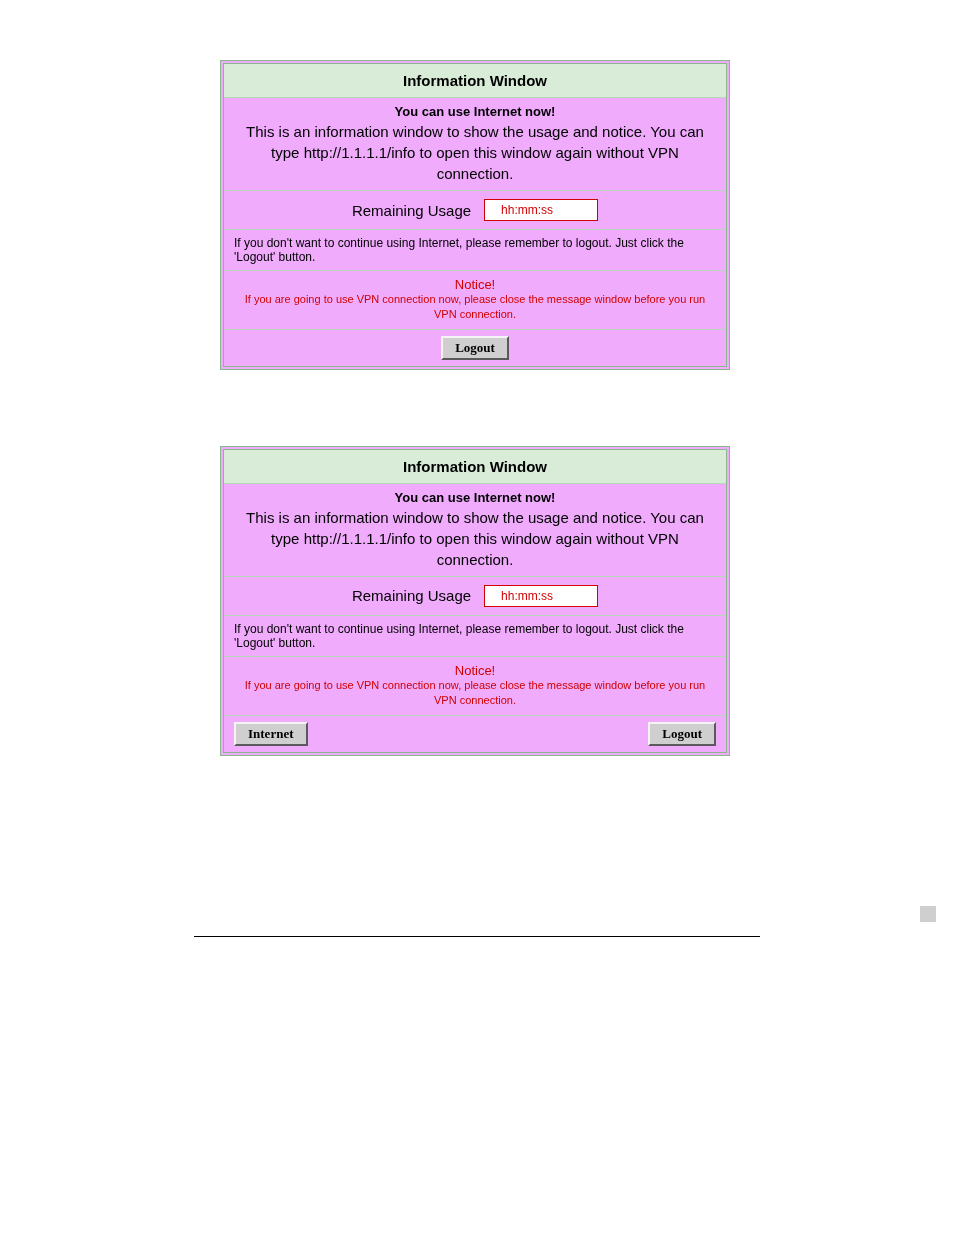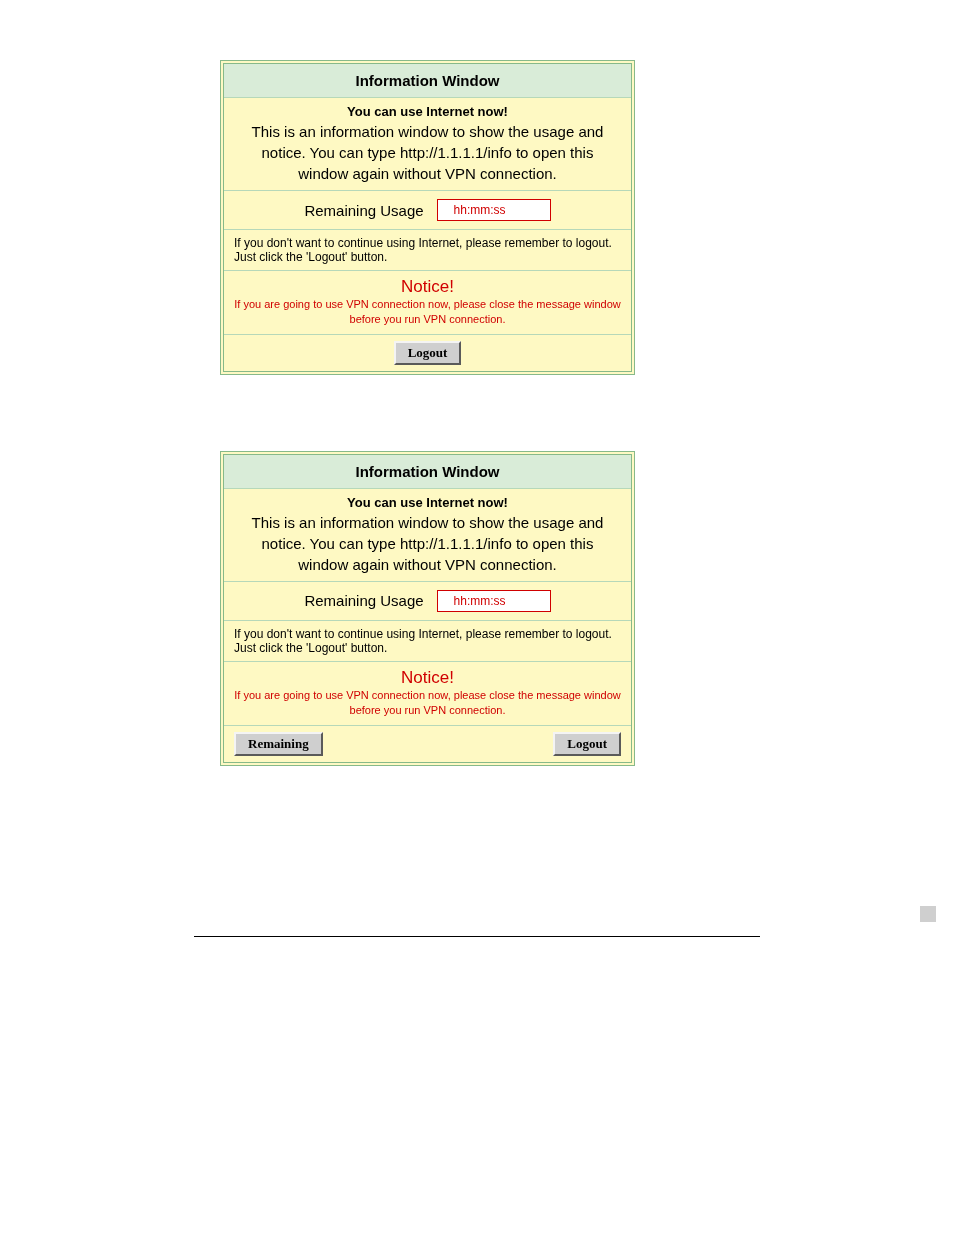--- a/index.html
+++ b/index.html
@@ -8,24 +8,24 @@
     background: #ffffff;
     font-family: Verdana, Arial, sans-serif;
   }
   .page {
     width: 954px;
     min-height: 1235px;
     position: relative;
     background: #ffffff;
   }
   .panel {
-    width: 415px;
+    width: 510px;
     margin-left: 220px;
     border: 4px double #87b98a;
-    background: #fef9c3;
+    background: #f0abfc;
     box-sizing: border-box;
   }
   .panel1 { margin-top: 60px; }
   .panel2 { margin-top: 76px; }
   .row {
     border-bottom: 1px solid #b6d8b9;
     padding: 6px 10px;
     text-align: center;
   }
   .row:last-child { border-bottom: none; }
@@ -73,21 +73,21 @@
     font-size: 12px;
     color: #000;
     text-align: left;
     padding: 6px 10px;
   }
   .notice-row {
     padding: 6px 10px;
   }
   .notice-title {
     color: #d00000;
-    font-size: 17px;
+    font-size: 13px;
   }
   .notice-body {
     color: #d00000;
     font-size: 11px;
     line-height: 1.4;
     text-align: center;
   }
   .button-row {
     padding: 6px 10px;
   }
@@ -161,21 +161,21 @@
     <div class="row usage-row">
       <span class="usage-label">Remaining Usage</span>
       <input class="usage-input" type="text" readonly="" value="hh:mm:ss" style="">
     </div>
     <div class="row small-text">If you don't want to continue using Internet, please remember to logout. Just click the 'Logout' button.</div>
     <div class="row notice-row">
       <div class="notice-title">Notice!</div>
       <div class="notice-body">If you are going to use VPN connection now, please close the message window before you run VPN connection.</div>
     </div>
     <div class="row button-row split">
-      <button class="ui-btn">Remaining</button>
+      <button class="ui-btn">Internet</button>
       <button class="ui-btn">Logout</button>
     </div>
   </div>
 
   <div class="scroll-square"></div>
   <div class="hr-line"></div>
 
 </div>
 
 </body></html>

